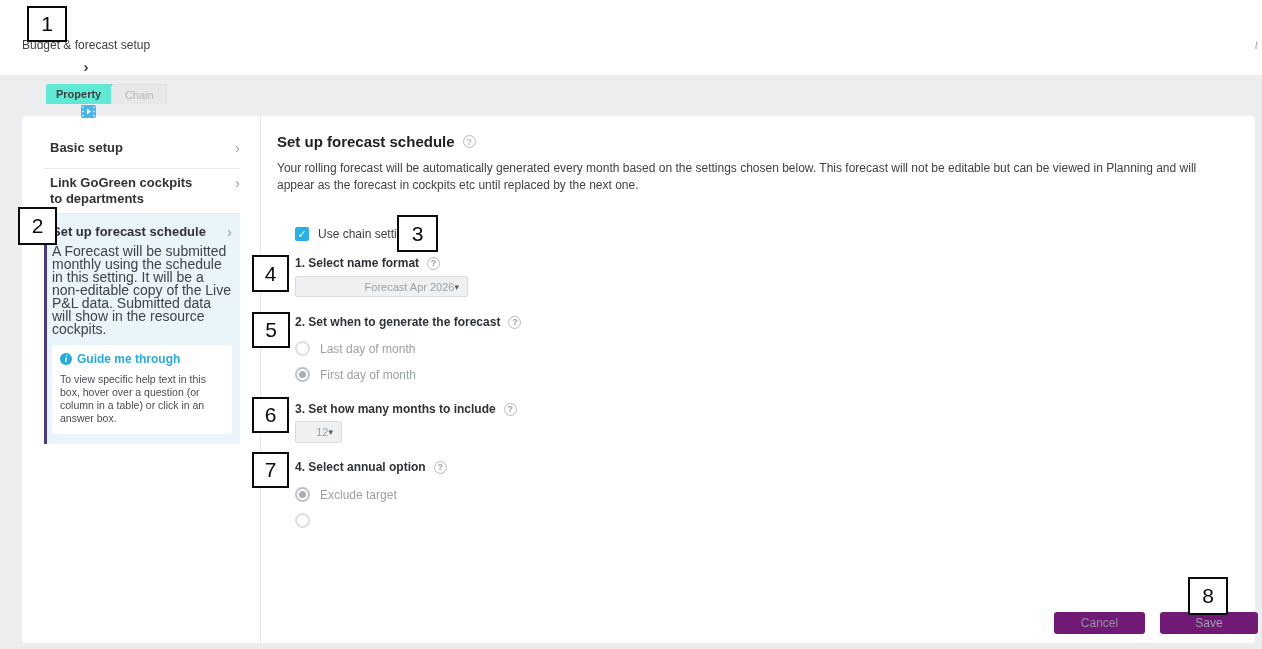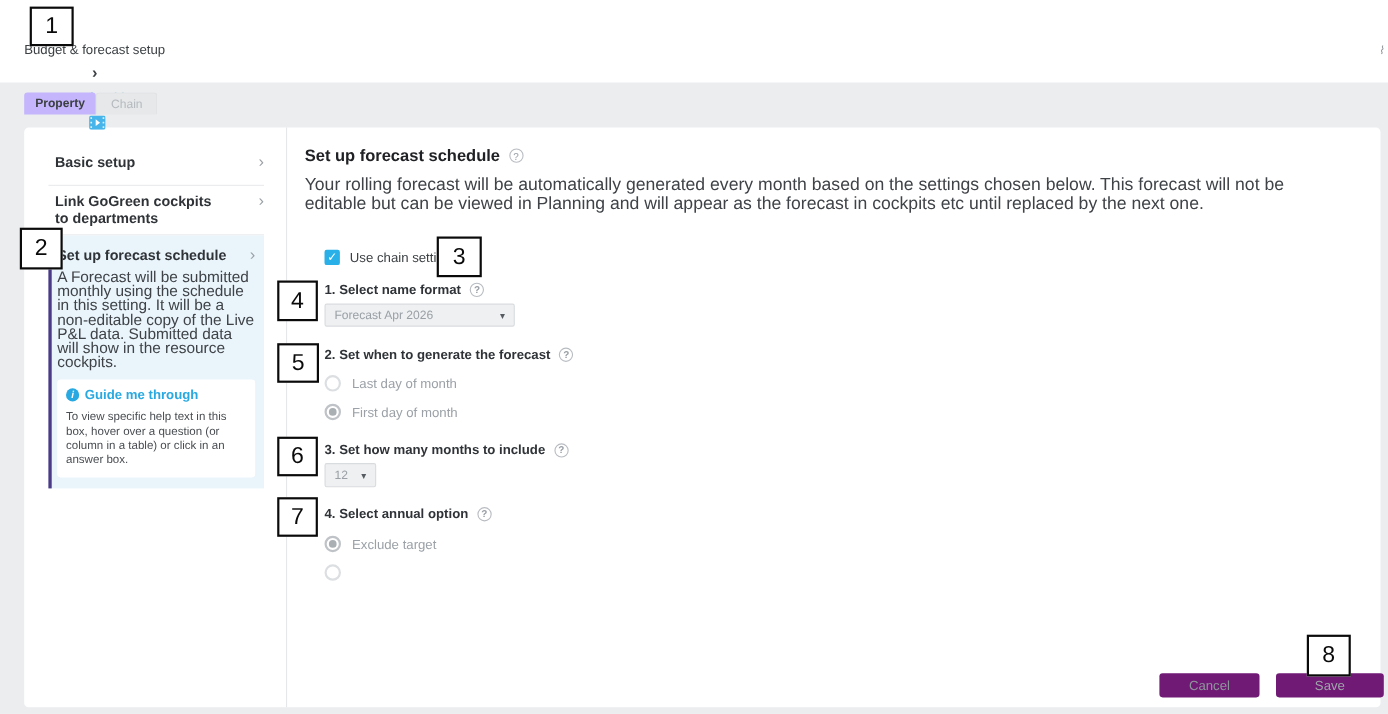--- a/index.html
+++ b/index.html
@@ -15,21 +15,21 @@
   .bc-sep { font-size:15px; font-weight:bold; line-height:12px; color:#3c4043; }
   .bc-link { color:#4aa0c6; cursor:pointer; text-decoration:none; }
   .video-icon { display:inline-flex; margin-left:4px; cursor:pointer; }
   .edge-mark { position:absolute; right:3px; top:40px; font-size:10px; color:#8d9296;
                transform:rotate(12deg); }
 
   
   .tabs { position:absolute; left:22px; top:84px; display:flex; z-index:2; }
   .tab { height:20px; line-height:20px; padding:0 10px; font-size:11px; text-align:center;
          border-radius:3px 3px 0 0; min-width:56px; cursor:pointer; }
-  .tab.active { background:#c4b5fd; color:#3c4043; font-weight:bold; }
+  .tab.active { background:#5eead4; color:#3c4043; font-weight:bold;margin-left:24px; }
   .tab.disabled { background:#e6e8ea; color:#b6babe; border:1px solid #e0e2e4; border-bottom:none; }
 
   
   .card { position:absolute; left:22px; top:116px; width:1233px; height:527px;
           background:#fff; border-radius:4px; z-index:1; }
   .card-divider { position:absolute; left:238px; top:0; width:1px; height:100%; background:#e5e7e9; }
 
   
   .sidebar { position:absolute; left:0; top:0; width:238px; height:100%; padding-top:12px; }
   .side-item { display:flex; justify-content:space-between; align-items:flex-start;
@@ -51,32 +51,32 @@
                height:12px; border-radius:50%; background:#29a9e1; color:#fff; font-size:9px;
                font-weight:bold; font-style:italic; }
   .guide-help { margin-top:7px; font-size:10.5px; line-height:13px; color:#4a4e52; }
 
   
   .main { position:absolute; left:255px; top:0; right:0; height:100%; }
   .h1row { position:absolute; left:0; top:17px; display:flex; align-items:center; gap:8px; }
   .h1 { font-size:15px; font-weight:bold; color:#202124; }
   .qicon { display:inline-flex; align-items:center; justify-content:center; width:13px; height:13px;
            border-radius:50%; border:1px solid #b8bcc1; color:#9aa0a6; font-size:9px; cursor:pointer; }
-  .intro { position:absolute; left:0; top:44px; right:35px; font-size:16px; line-height:17px;
+  .intro { position:absolute; left:0; top:44px; right:35px; font-size:12px; line-height:17px;
            color:#3f4347; }
 
   .chk-row { position:absolute; left:18px; top:111px; display:flex; align-items:center; gap:9px; }
   .checkbox { width:14px; height:14px; background:#2ab0e8; border-radius:2px; color:#fff;
               font-size:11px; line-height:14px; text-align:center; cursor:pointer; }
   .chk-label { font-size:12px; color:#3c4043; }
 
   .q-label { position:absolute; left:18px; display:flex; align-items:center; gap:8px;
              font-size:12px; font-weight:bold; color:#2f3337; }
   .sel-box { position:absolute; left:18px; height:21px; display:flex; align-items:center;
-             justify-content:space-between; padding:0 8px; background:#eef0f2;
+             justify-content:flex-end; padding:0 8px; background:#eef0f2;
              border:1px solid #d9dcde; border-radius:2px; font-size:11px; color:#9aa0a5;
              cursor:pointer; }
   .caret { font-size:9px; color:#555b60; }
 
   .radio-row { position:absolute; left:18px; display:flex; align-items:center; gap:10px; }
   .radio { width:15px; height:15px; border-radius:50%; background:#fff;
            border:2px solid #dcdfe2; position:relative; cursor:pointer; flex:none; }
   .radio.sel { border-color:#bfc3c7; }
   .radio.sel::after { content:""; position:absolute; inset:2px; border-radius:50%; background:#aaafb4; }
   .radio-label { font-size:12px; color:#9ba1a7; }

